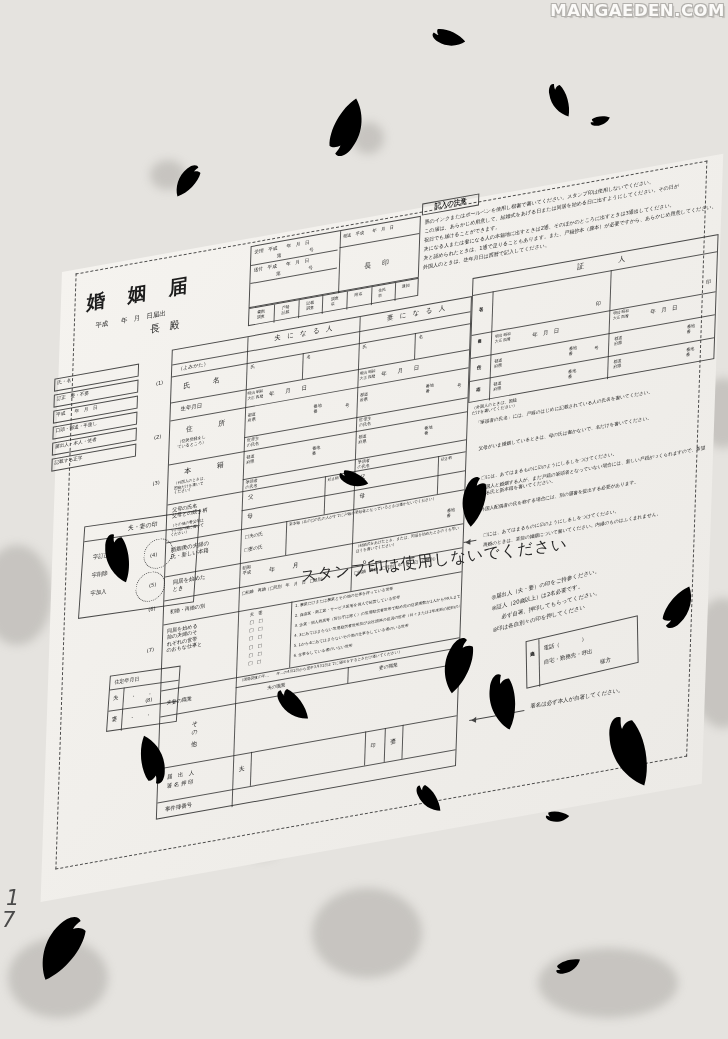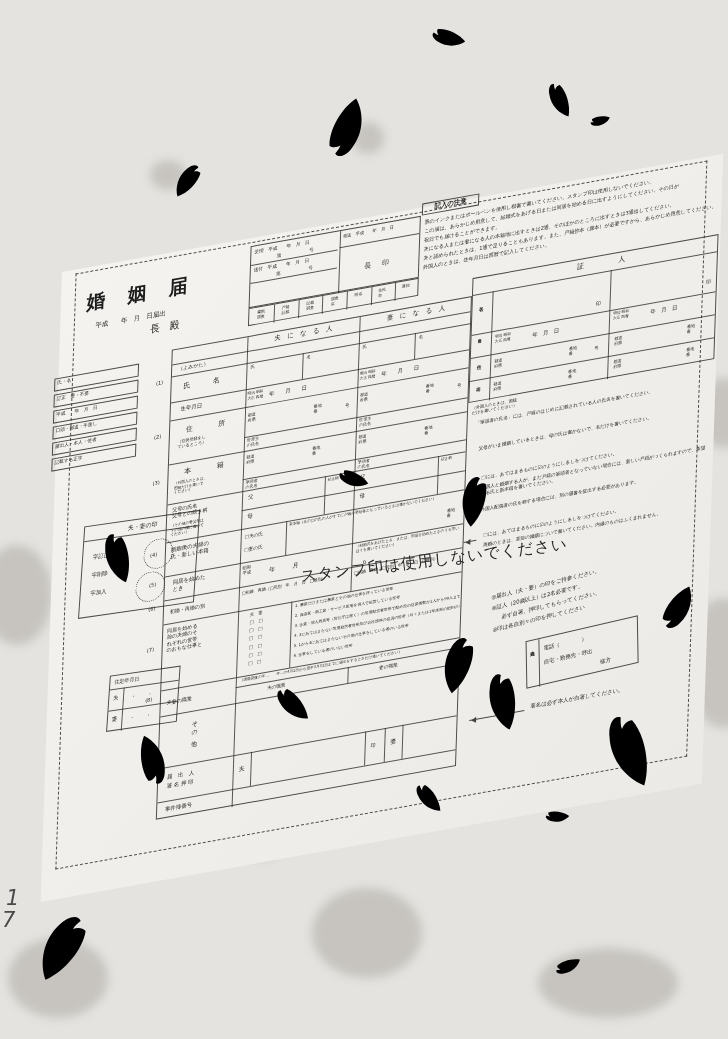--- a/index.html
+++ b/index.html
@@ -412,15 +412,16 @@
   <svg class="petal" viewBox="0 0 24 44" style="left:40px;top:908px;width:42px;height:77px;transform:rotate(205deg);">
       <use href="#petalShape"></use>
     </svg>
   <svg class="petal" viewBox="0 0 24 44" style="left:418px;top:780px;width:20px;height:37px;transform:rotate(135deg);">
       <use href="#petalShape"></use>
     </svg>
   <svg class="petal" viewBox="0 0 24 44" style="left:560px;top:952px;width:16px;height:29px;transform:rotate(60deg);">
       <use href="#petalShape"></use>
     </svg>
 
+  <div id="watermark">MANGAEDEN.COM</div>
   <div class="pagenum" style="left:6px;top:886px;">1</div>
   <div class="pagenum" style="left:2px;top:908px;">7</div>
 </div>
 
 </body></html>

